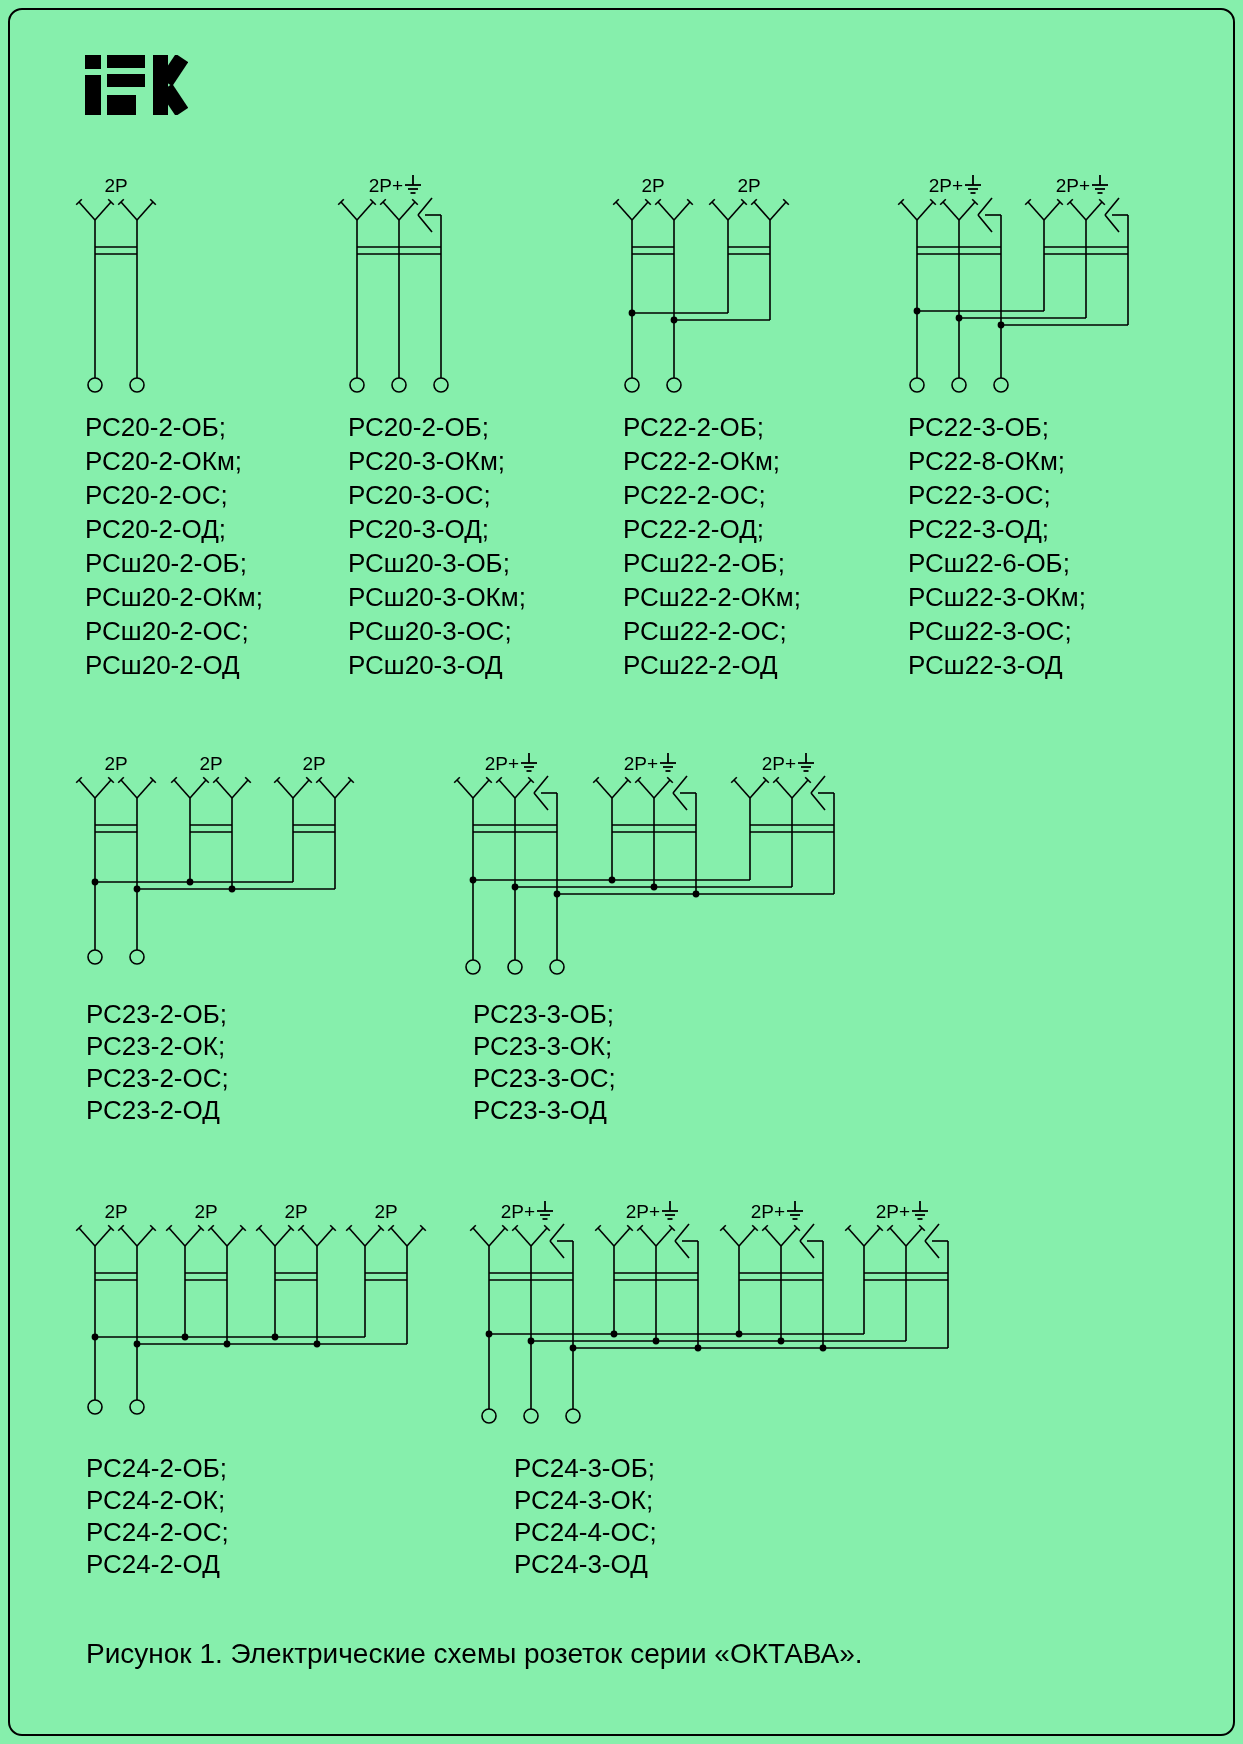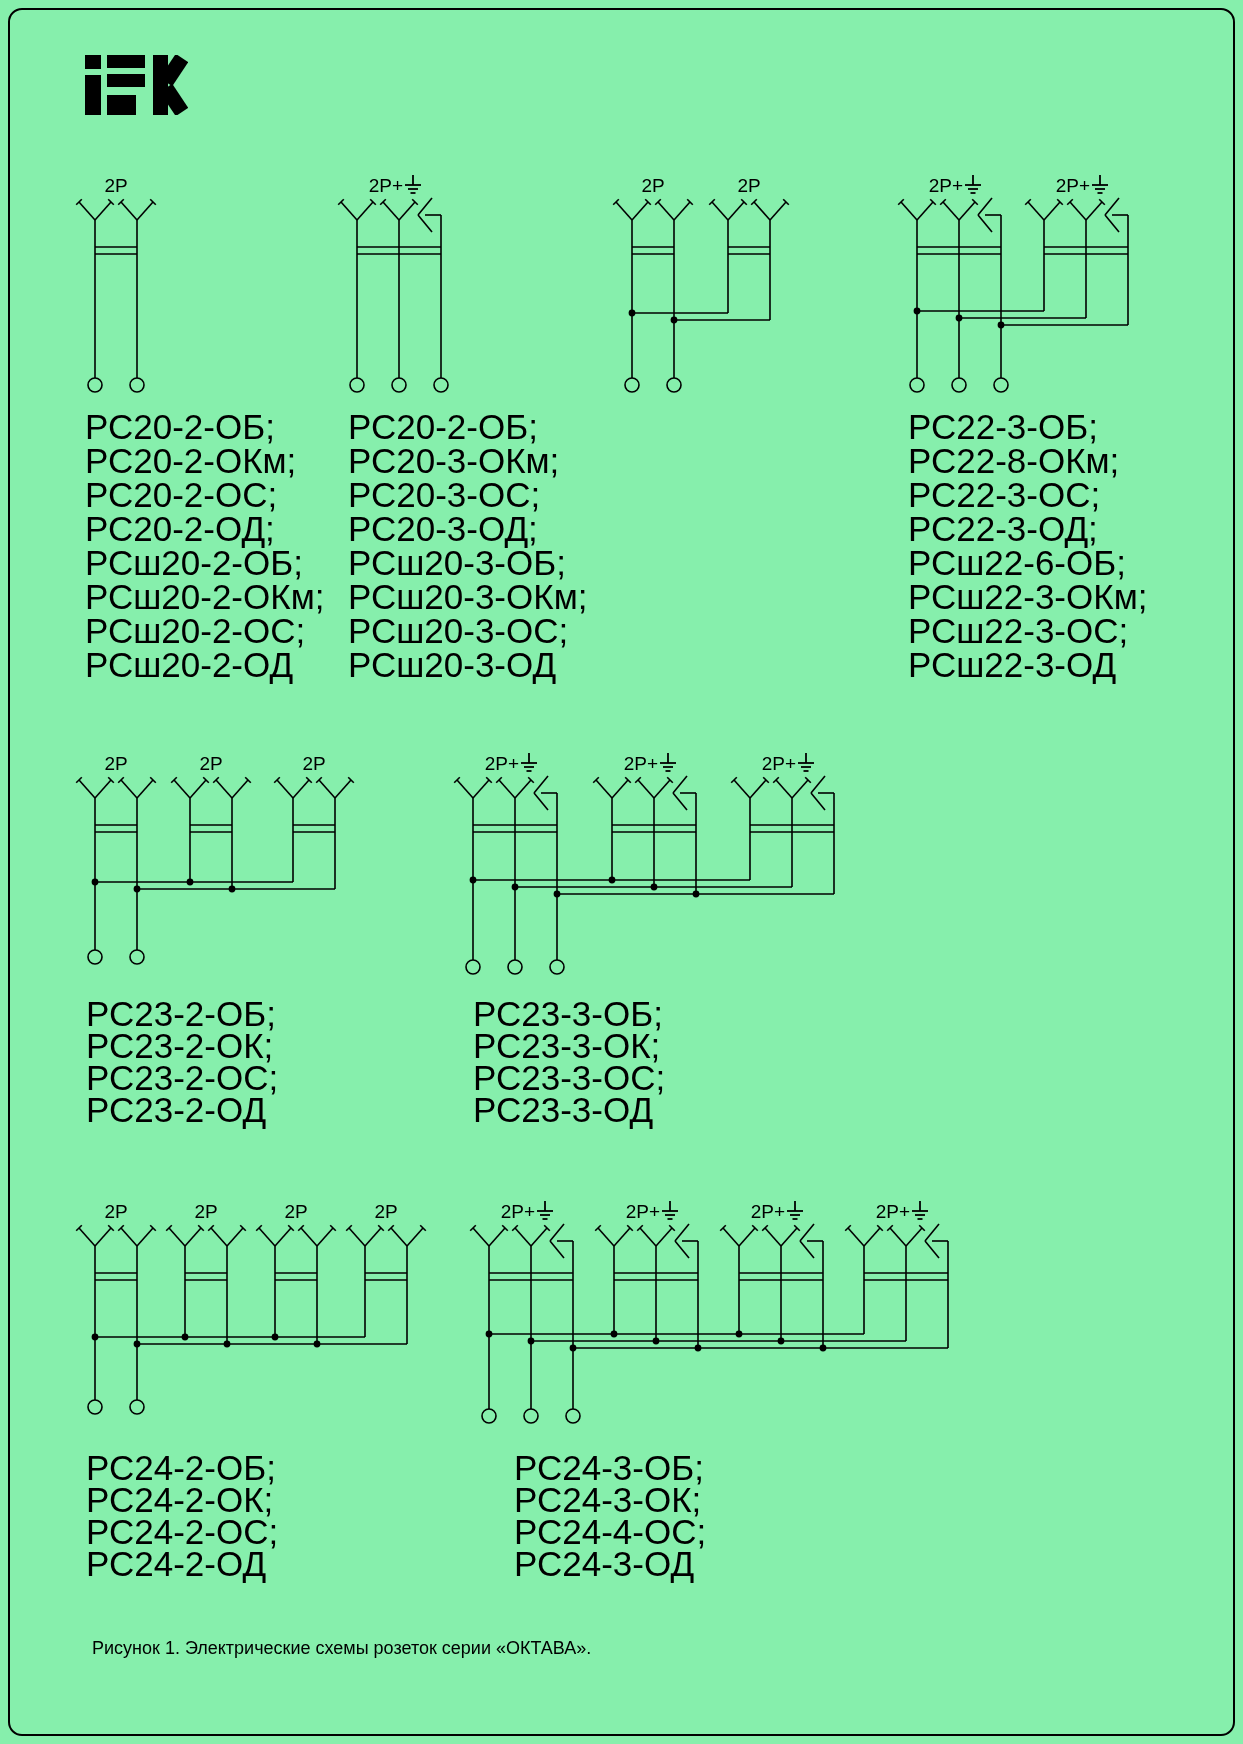--- a/index.html
+++ b/index.html
@@ -2,22 +2,22 @@
 <html><head>
 <meta charset="utf-8">
 <style>
   html,body{margin:0;padding:0;background:#fff}
   .page{position:relative;width:1243px;height:1744px;background:#86efac;
         font-family:"Liberation Sans",sans-serif;overflow:hidden}
   .page-border{position:absolute;left:8px;top:8px;right:8px;bottom:8px;
                border:2.5px solid #000;border-radius:14px;pointer-events:none}
   #logo{position:absolute;left:76px;top:55px}
   #schematic{position:absolute;left:0;top:0}
-  .models{position:absolute;font-size:35px;color:#000;white-space:nowrap}
-  .caption{position:absolute;left:92px;top:1638px;font-size:18px;color:#000}
+  .models{position:absolute;font-size:26px;color:#000;white-space:nowrap}
+  .caption{position:absolute;left:86px;top:1638px;font-size:28px;color:#000}
 </style>
 </head>
 <body>
 
 <div class="page">
 
   <div class="page-border"></div>
 
   <svg id="logo" width="112" height="60" viewBox="0 0 110 60" aria-label="IEK">
     <rect x="8" y="0" width="16" height="14" fill="#000"></rect>
@@ -467,20 +467,30 @@
   <div class="models" style="left:348px;top:410px;line-height:34px">
       <div>РС20-2-ОБ;</div>
       <div>РС20-3-ОКм;</div>
       <div>РС20-3-ОС;</div>
       <div>РС20-3-ОД;</div>
       <div>РСш20-3-ОБ;</div>
       <div>РСш20-3-ОКм;</div>
       <div>РСш20-3-ОС;</div>
       <div>РСш20-3-ОД</div>
     </div>
+  <div class="models" style="left:623px;top:410px;line-height:34px">
+      <div>РС22-2-ОБ;</div>
+      <div>РС22-2-ОКм;</div>
+      <div>РС22-2-ОС;</div>
+      <div>РС22-2-ОД;</div>
+      <div>РСш22-2-ОБ;</div>
+      <div>РСш22-2-ОКм;</div>
+      <div>РСш22-2-ОС;</div>
+      <div>РСш22-2-ОД</div>
+    </div>
   <div class="models" style="left:908px;top:410px;line-height:34px">
       <div>РС22-3-ОБ;</div>
       <div>РС22-8-ОКм;</div>
       <div>РС22-3-ОС;</div>
       <div>РС22-3-ОД;</div>
       <div>РСш22-6-ОБ;</div>
       <div>РСш22-3-ОКм;</div>
       <div>РСш22-3-ОС;</div>
       <div>РСш22-3-ОД</div>
     </div>

